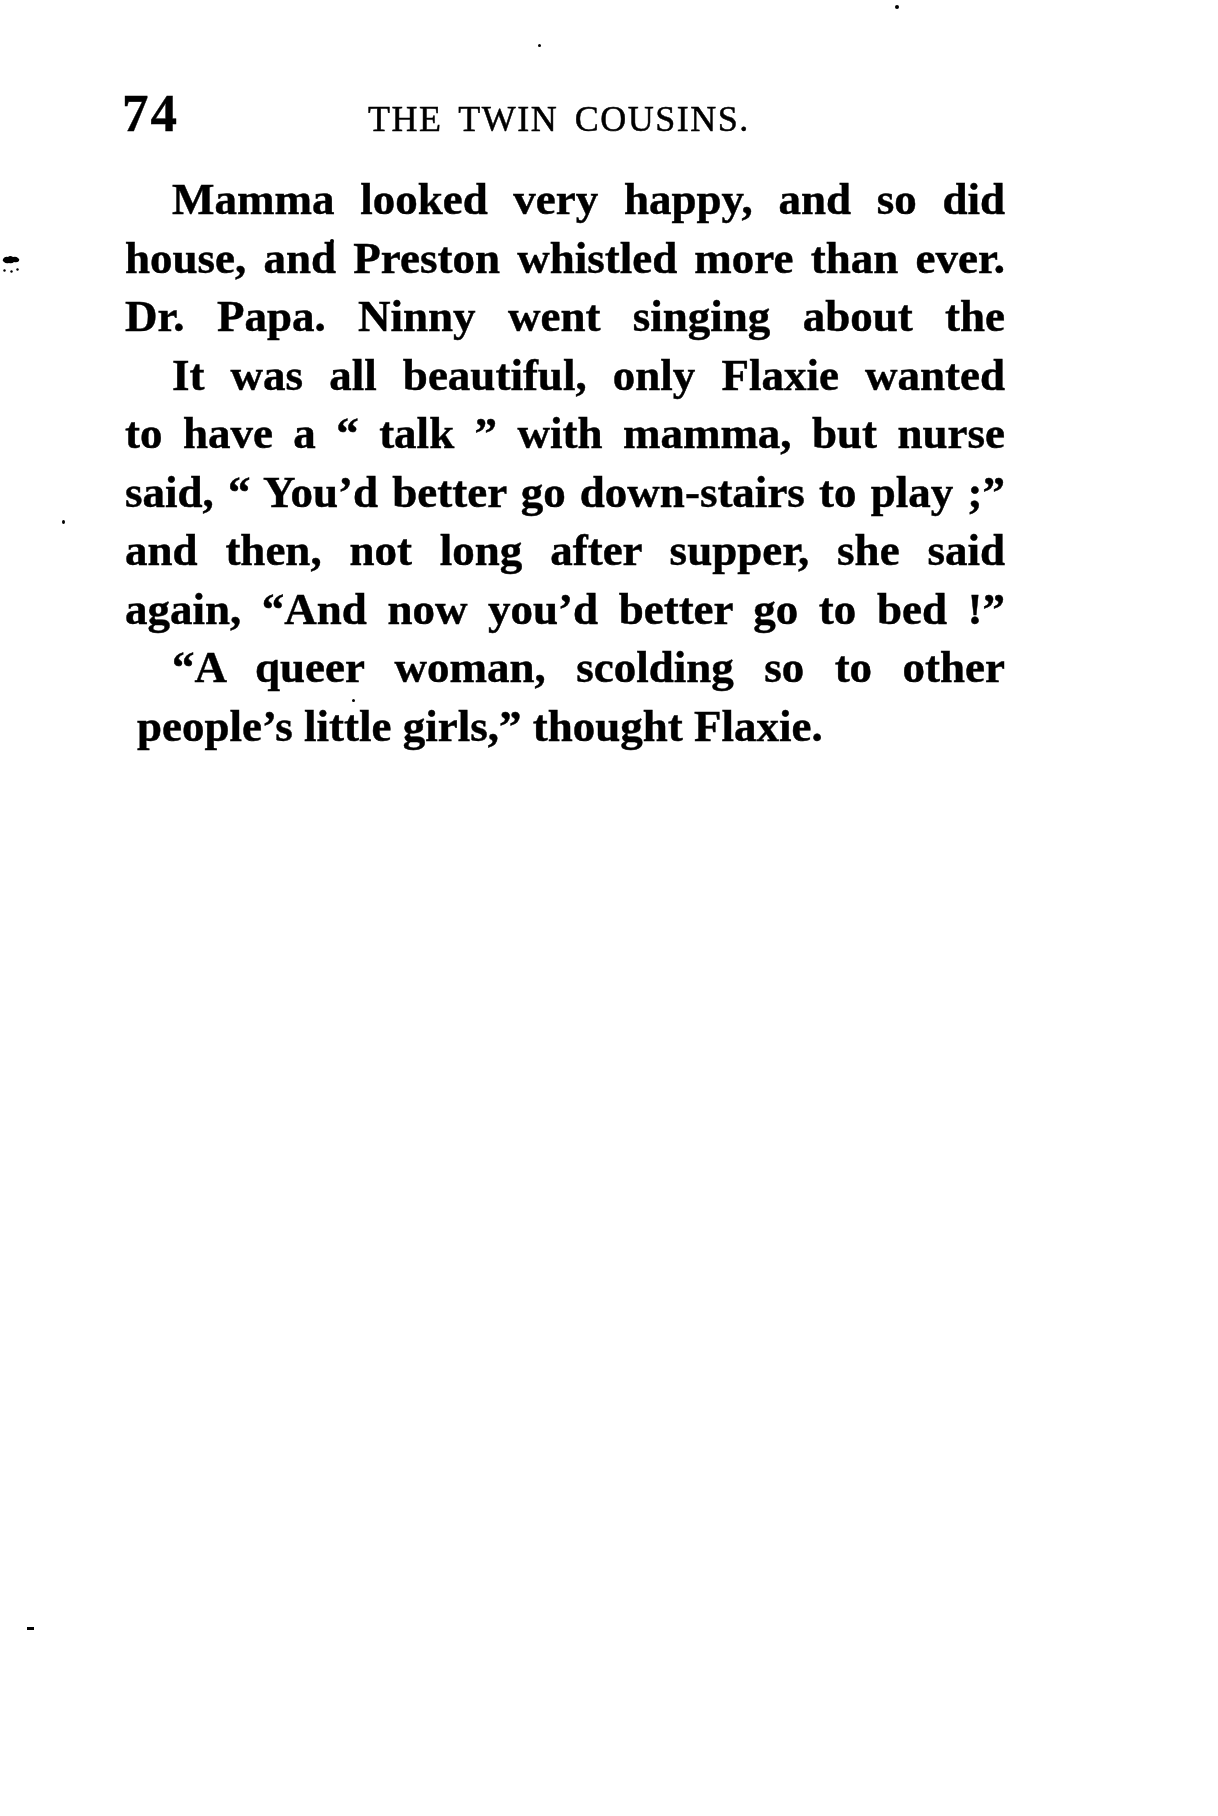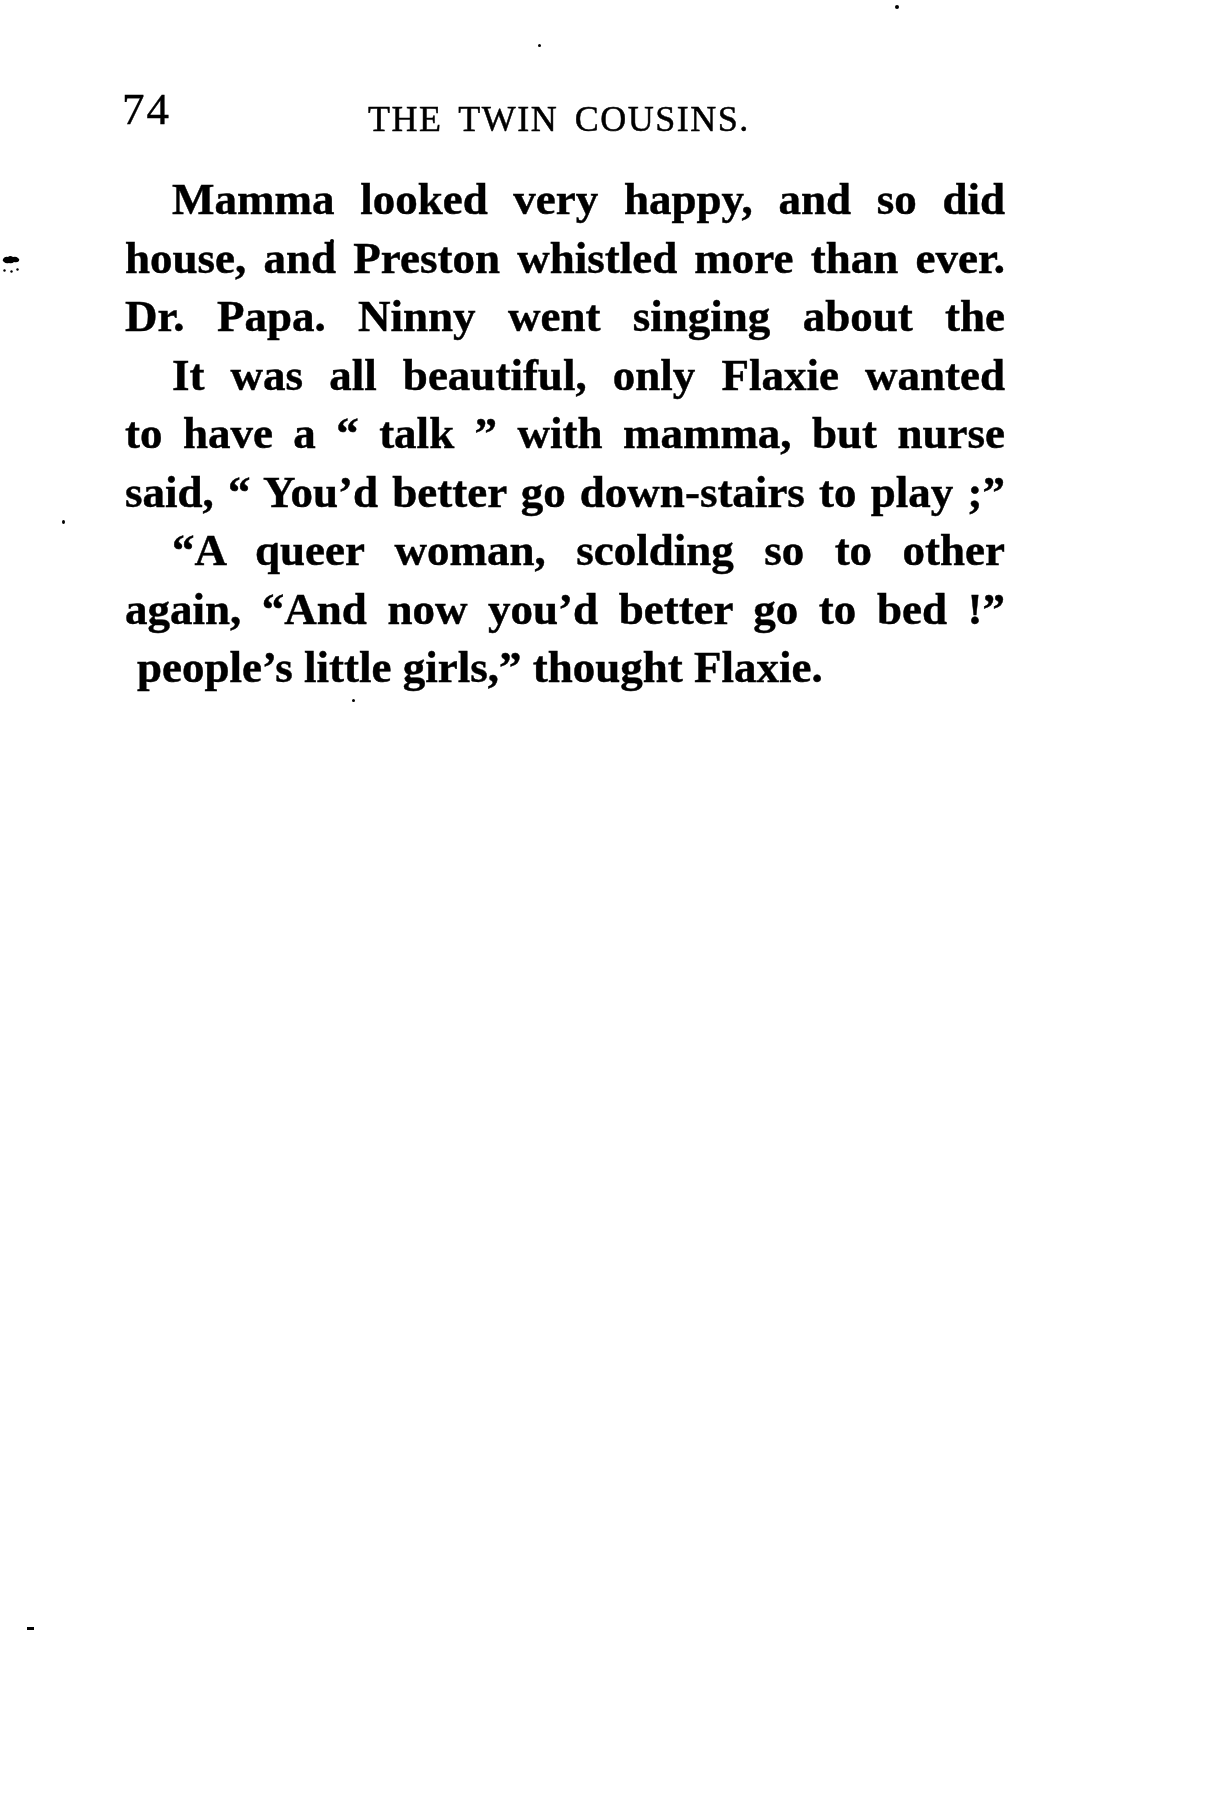--- a/index.html
+++ b/index.html
@@ -16,23 +16,24 @@
     width: 1218px;
     height: 1816px;
     background: #ffffff;
     overflow: hidden;
   }
   
   .pagenum {
     position: absolute;
     left: 122px;
     top: 87px;
-    font-size: 45px;
+    font-size: 53px;
     line-height: 1;
     letter-spacing: 2px;
+    font-weight: bold;
     -webkit-text-stroke: 0.4px #000;
   }
   .running-head {
     position: absolute;
     left: 368px;
     top: 101px;
     font-size: 36px;
     line-height: 1;
     letter-spacing: 1.5px;
     word-spacing: 6px;
@@ -90,22 +91,23 @@
   <span class="pagenum">74</span>
   <span class="running-head">THE TWIN COUSINS.</span>
 
   <div class="textblock">
     <p class="line indent">Mamma looked very happy, and so did</p>
     <p class="line">house, and Preston whistled more than ever.</p>
     <p class="line">Dr. Papa. Ninny went singing about the</p>
     <p class="line indent">It was all beautiful, only Flaxie wanted</p>
     <p class="line">to have a “ talk ” with mamma, but nurse</p>
     <p class="line">said, “ You’d better go down-stairs to play ;”</p>
+    <p class="line">and then, not long after supper, she said</p>
+    <p class="line">again, “And now you’d better go to bed !”</p>
     <p class="line indent">“A queer woman, scolding so to other</p>
-    <p class="line">again, “And now you’d better go to bed !”</p>
     <p class="line noj">people’s little girls,” thought Flaxie.</p>
   </div>
 
   <svg class="smudge" viewBox="0 0 21 21" xmlns="http://www.w3.org/2000/svg">
     <path fill="#000" d="M1,5 q2,-3 5,-2 q2,-2 5,0 q3,-1 5,1 q2,1 1,3 q-2,2 -5,1 q-2,2 -5,1 q-3,1 -5,-1 q-2,-1 -1,-3 z"></path>
     <circle fill="#000" cx="2.5" cy="16.5" r="1.2"></circle>
     <circle fill="#000" cx="9.5" cy="17.5" r="1.2"></circle>
     <circle fill="#000" cx="15.5" cy="15.5" r="1.2"></circle>
   </svg>
   <span class="speck s-top"></span>

